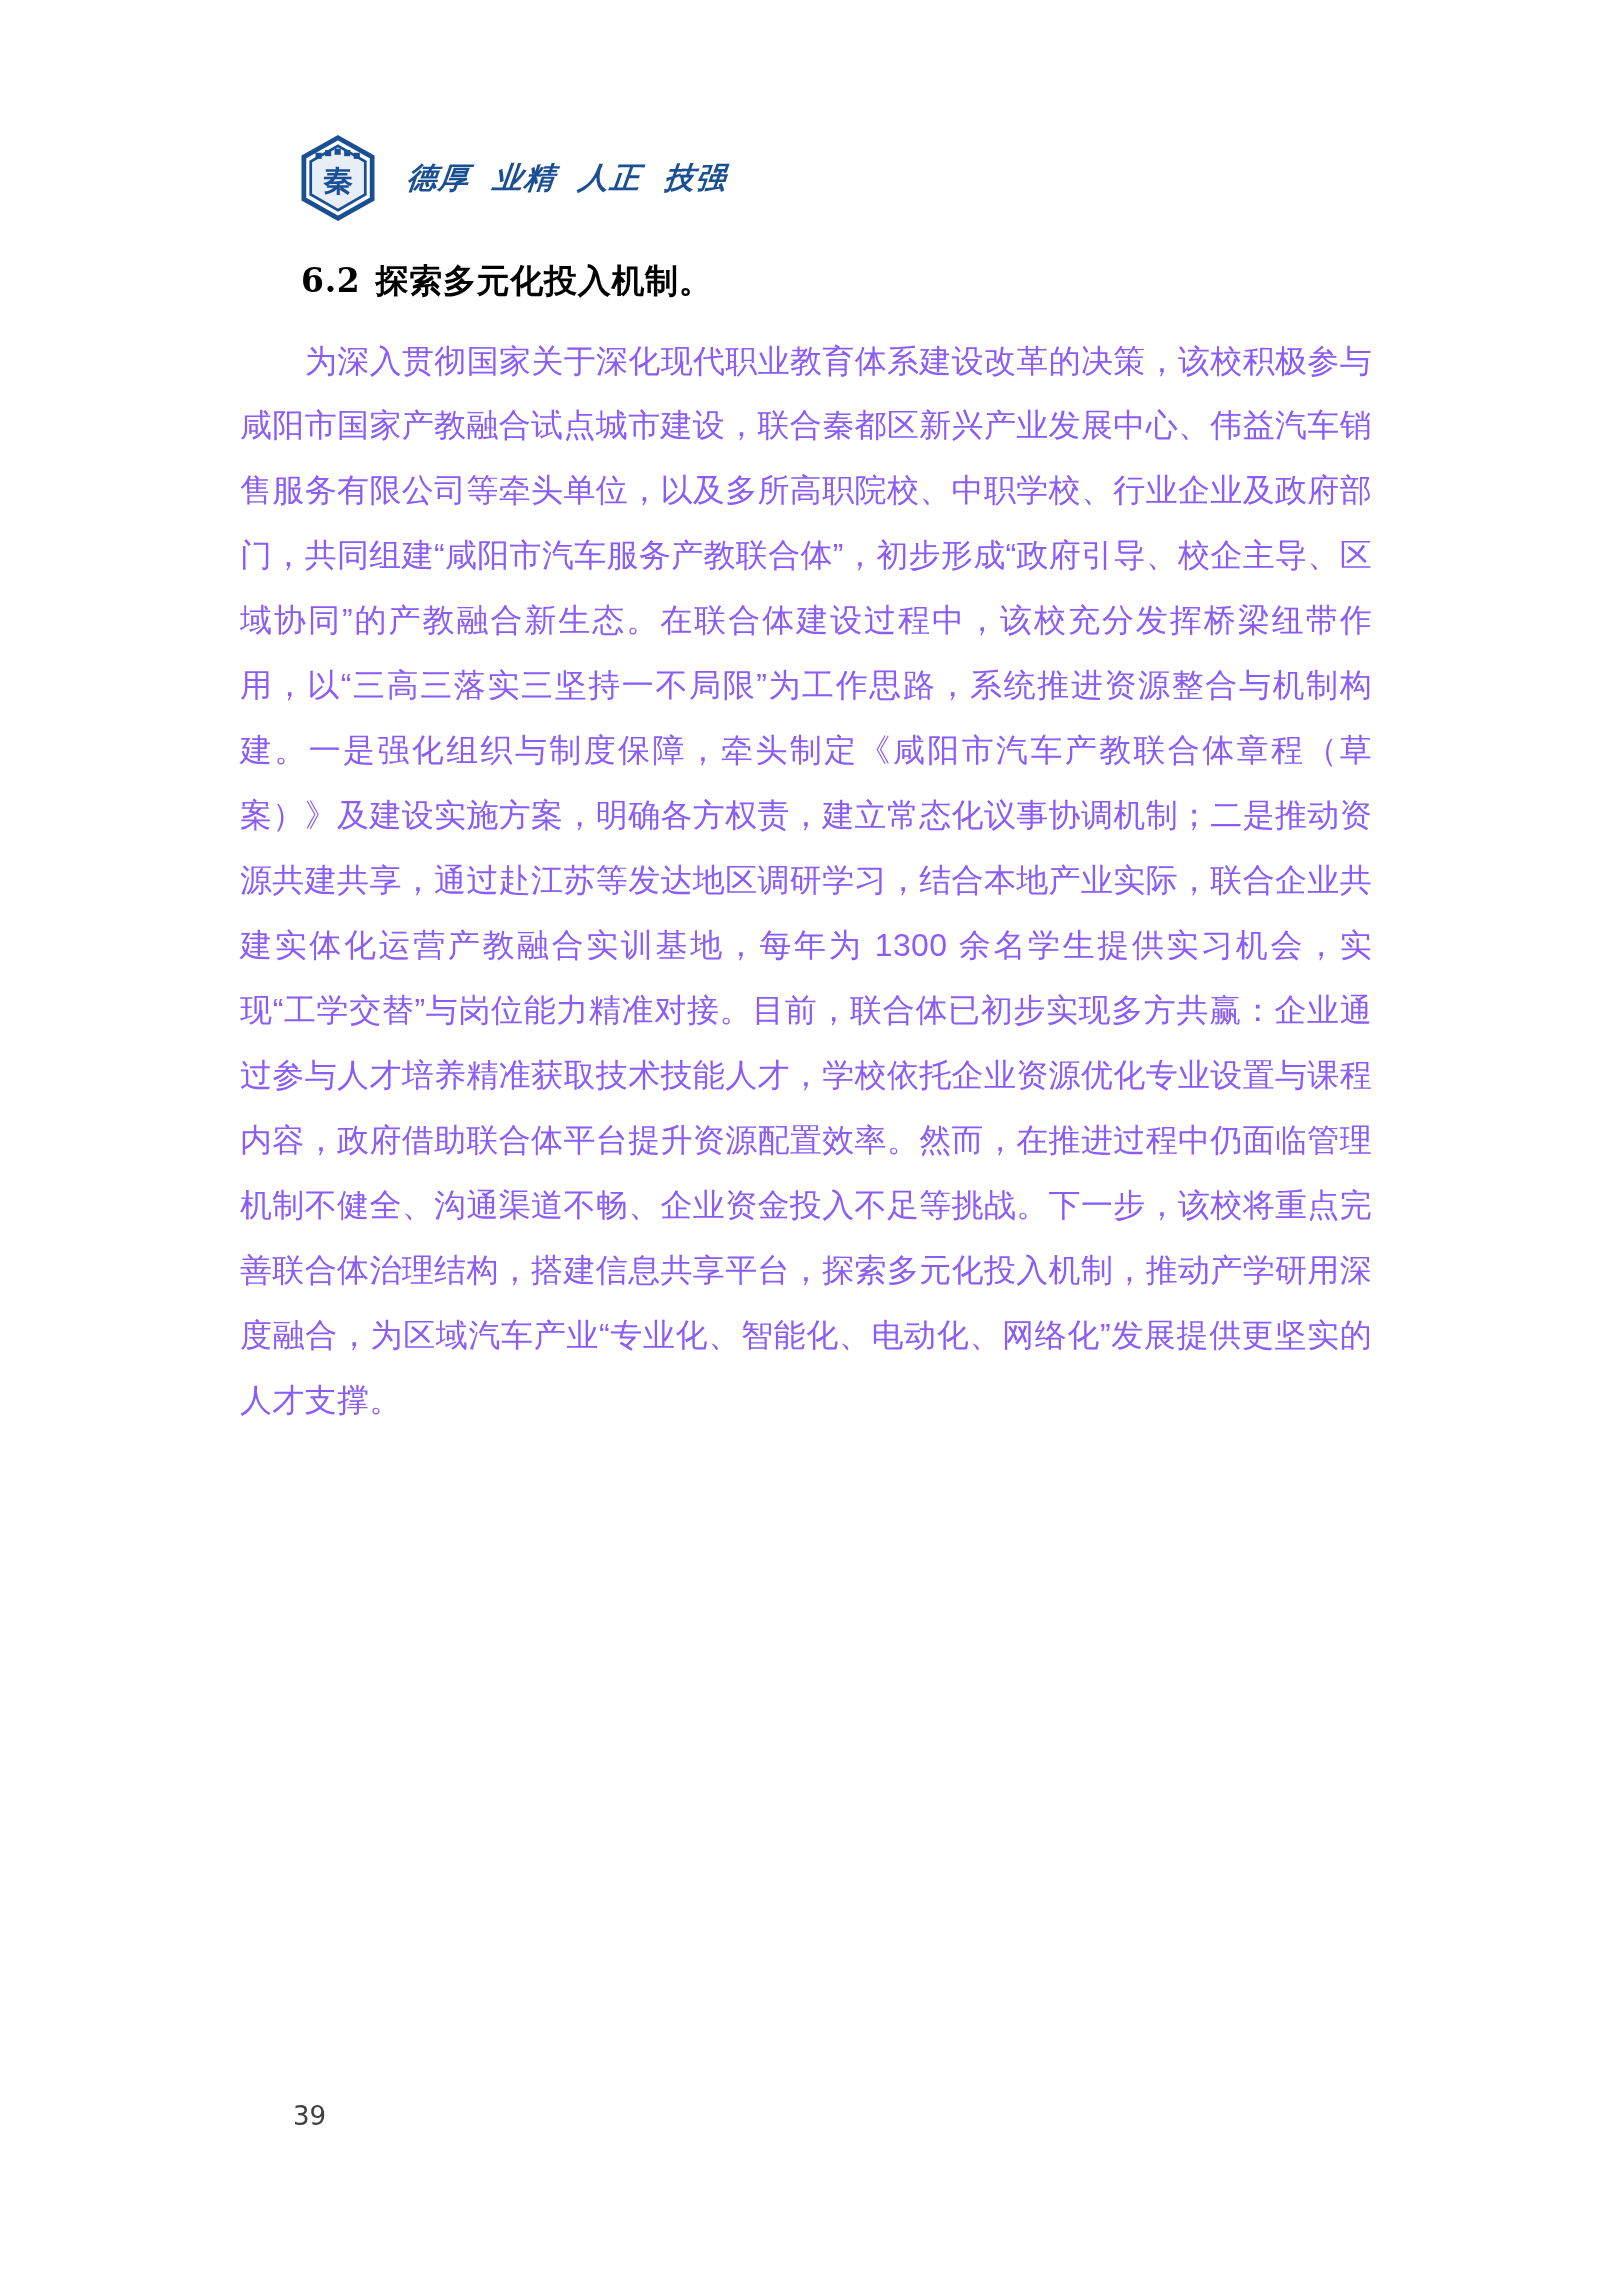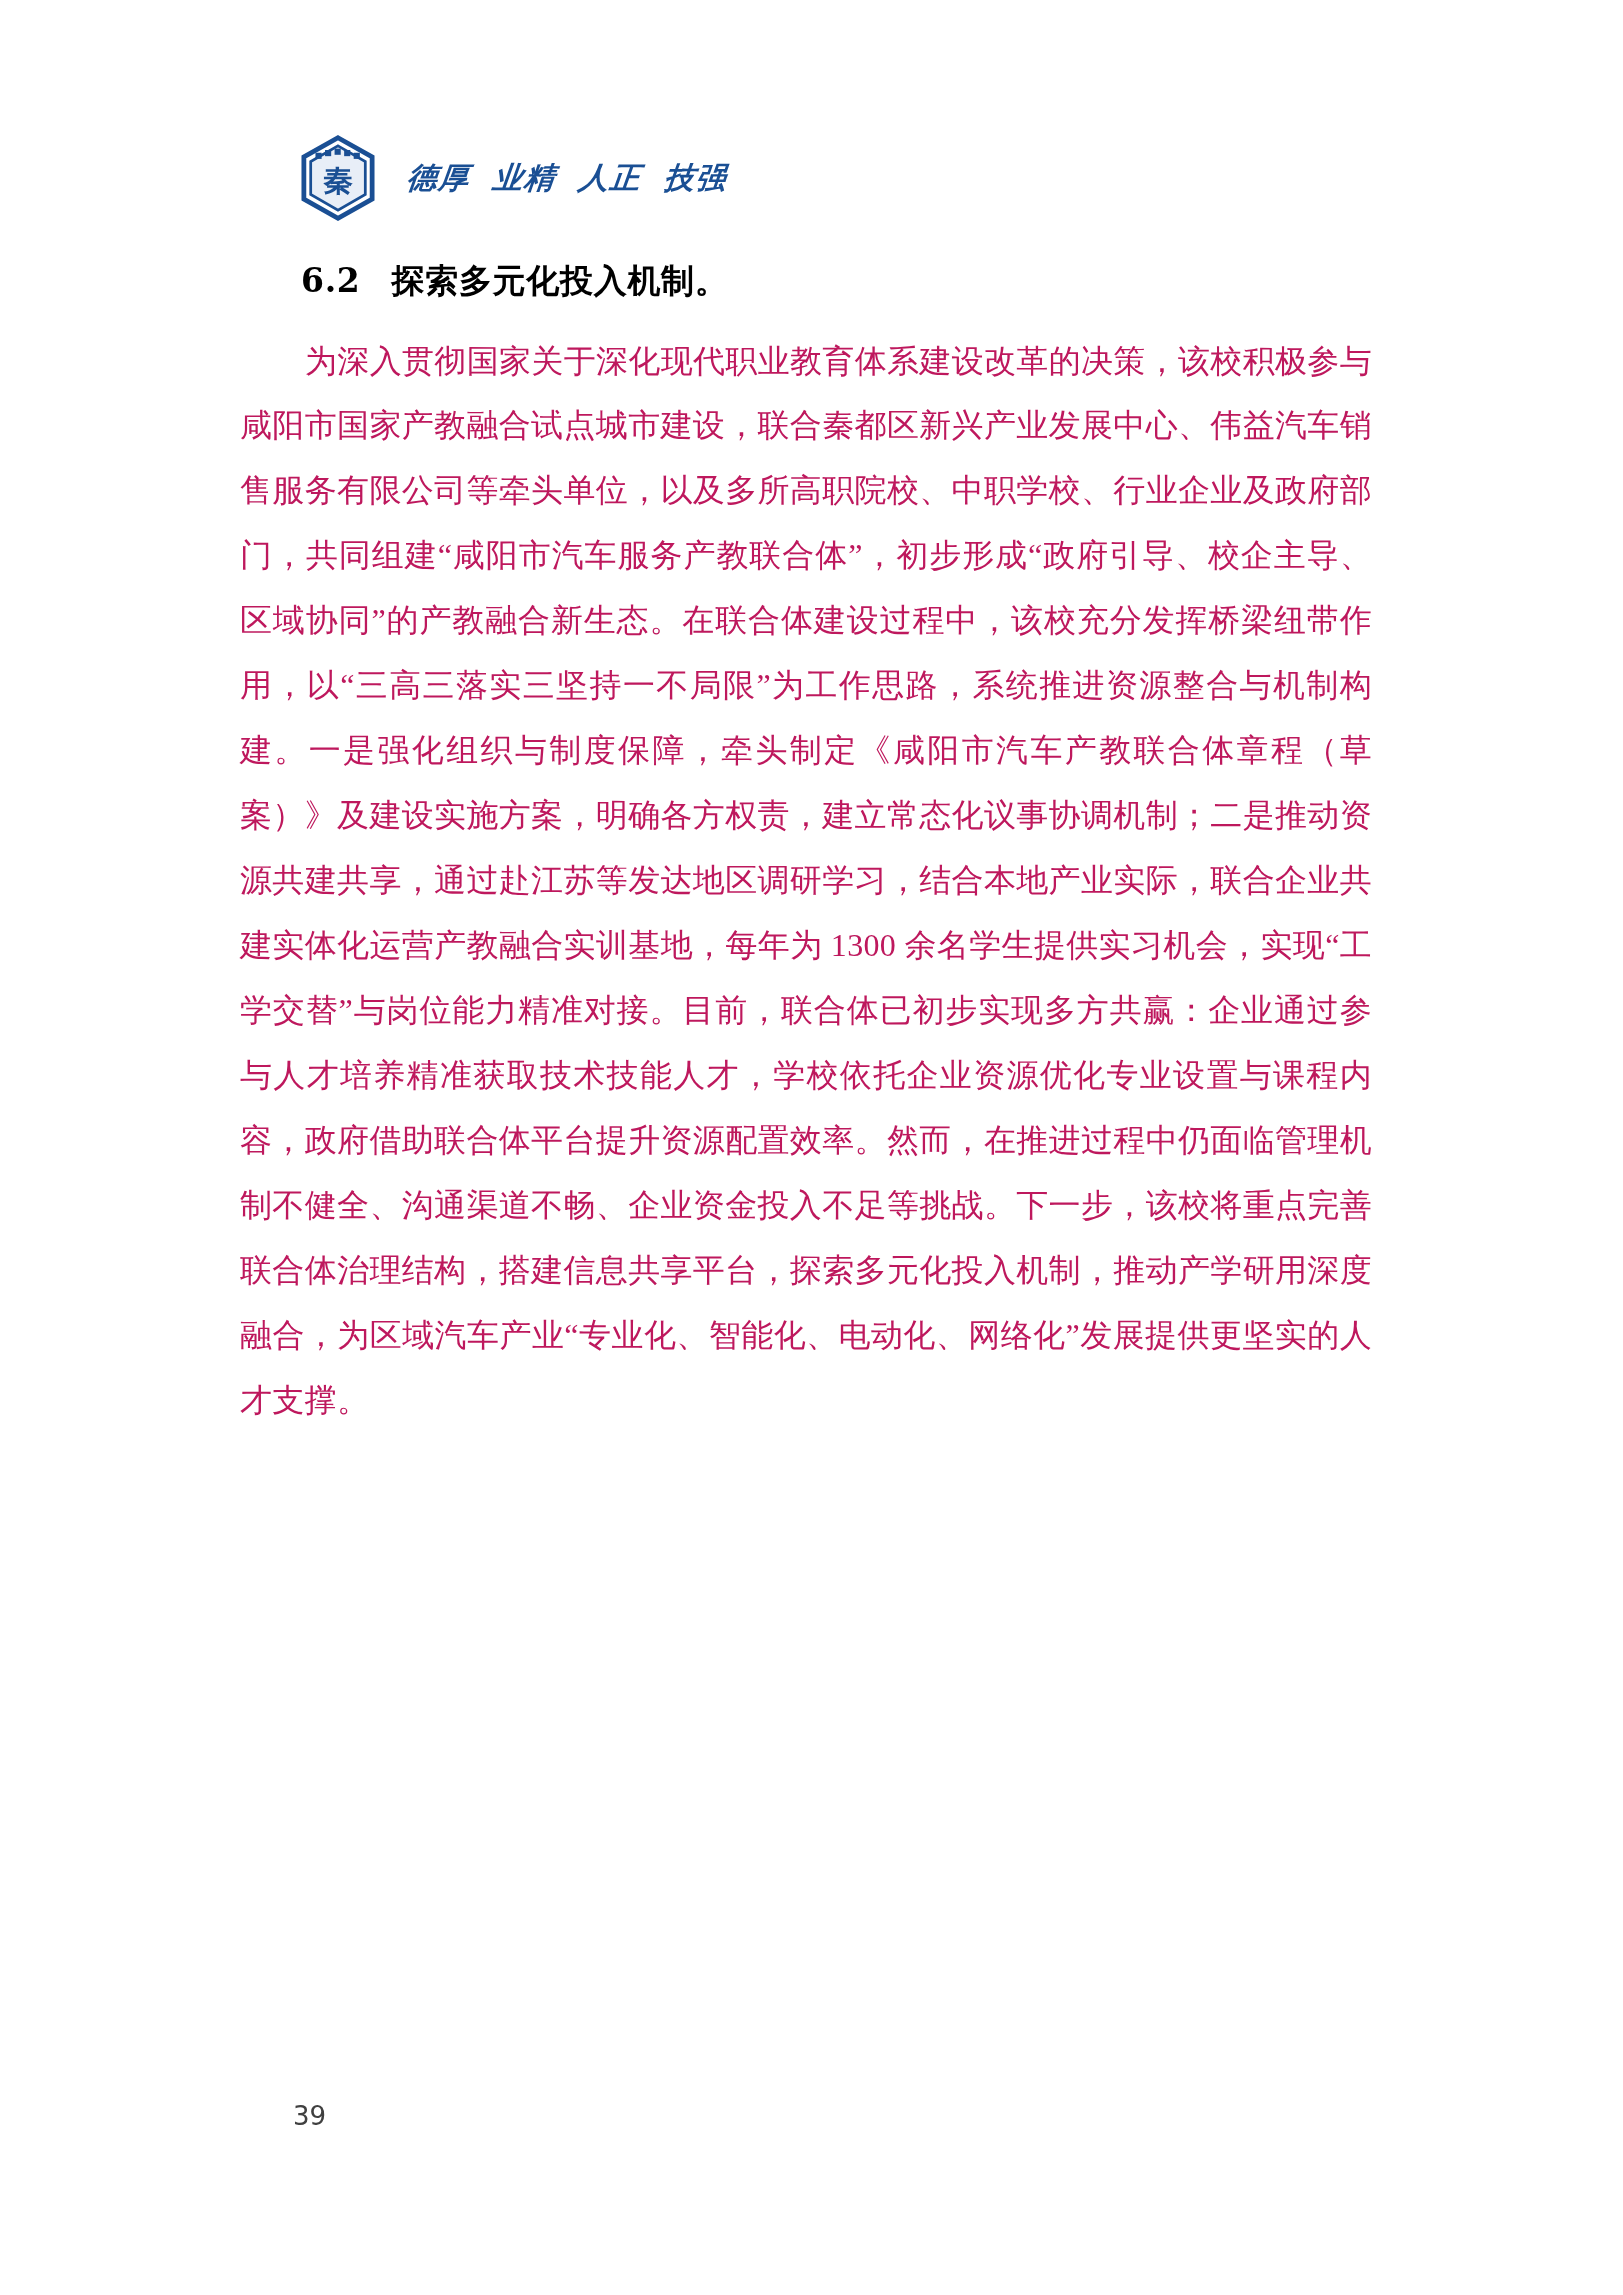--- a/index.html
+++ b/index.html
@@ -61,27 +61,27 @@
     font-size: 33px;
     color: #000000;
     letter-spacing: 0.7px;
     margin: 0 0 23px 0;
     padding-left: 61px;
     line-height: 1.5;
   }
   .section-heading .num {
     font-family: "DejaVu Serif", serif;
     font-weight: 700;
-    margin-right: 31px;
+    margin-right: 15px;
   }
   .body-text {
-    font-family: Liberation Serif, serif;
+    font-family: Liberation Sans, sans-serif;
     font-size: 32px;
     line-height: 2.03;
-    color: #be185d;
+    color: #8b5cf6;
     text-align: justify;
     text-justify: inter-character;
     text-indent: 65px;
     letter-spacing: 0.3px;
     margin: 0;
   }
 
   
   .page-number {
     position: absolute;

